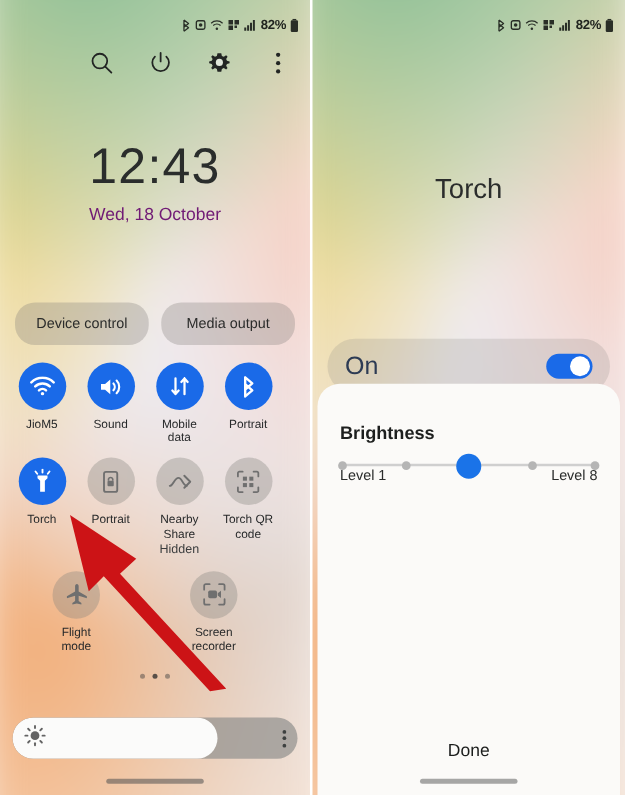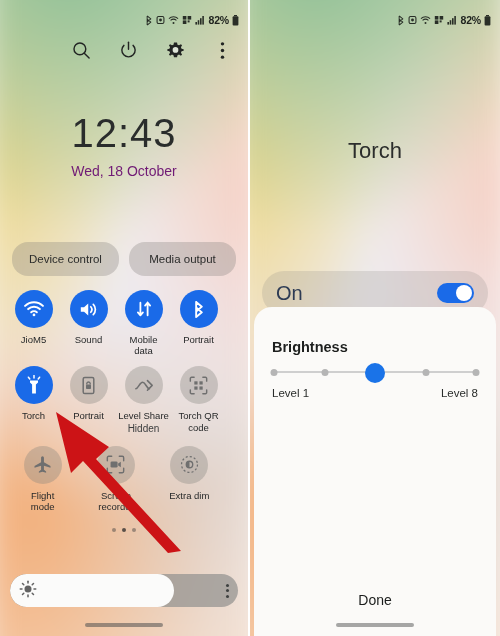--- a/index.html
+++ b/index.html
@@ -159,21 +159,21 @@
   }
   .slider-stop {
     position: absolute; top: 5.5px; width: 7px; height: 7px;
     border-radius: 50%; background: #b5b5b5; transform: translateX(-50%);
   }
   .slider-thumb {
     position: absolute; top: -0.5px; width: 20px; height: 20px; border-radius: 50%;
     background: #1a73e8; transform: translateX(-50%);
   }
   .slider-labels {
-    position: absolute; left: 18px; right: 18px; top: 80px;
+    position: absolute; left: 18px; right: 18px; top: 68px;
     display: flex; justify-content: space-between;
     font-size: 11.5px; color: #2a2c2b;
   }
   .done-btn {
     position: absolute; left: 0; right: 0; bottom: 28px;
     text-align: center; font-size: 14px; color: #1b1d1c; font-weight: 400;
     cursor: pointer;
   }
 
   
@@ -323,21 +323,21 @@
           </div>
           <div class="tile-label">Portrait</div>
         </div>
         <div class="tile">
           <div class="tile-circle">
             <svg width="20" height="15" viewBox="0 0 22 16">
               <path d="M2 11.5 C5 11.5 6 4.5 9.6 4.5 C13 4.5 13.6 11.5 17 11.5" fill="none" stroke="#6f6f6f" stroke-width="1.7" stroke-linecap="round"></path>
               <path d="M14.8 2.6 L20 7.9 L14.8 13.2" fill="none" stroke="#6f6f6f" stroke-width="1.7" stroke-linecap="round" stroke-linejoin="round"></path>
             </svg>
           </div>
-          <div class="tile-label">Level Share</div>
+          <div class="tile-label">Nearby Share</div>
           <div class="tile-sublabel">Hidden</div>
         </div>
         <div class="tile">
           <div class="tile-circle">
             <svg width="19" height="19" viewBox="0 0 20 20">
               <path d="M1.4 5.4 L1.4 2.6 A1.2 1.2 0 0 1 2.6 1.4 L5.4 1.4" fill="none" stroke="#6f6f6f" stroke-width="1.5" stroke-linecap="round"></path>
               <path d="M14.6 1.4 L17.4 1.4 A1.2 1.2 0 0 1 18.6 2.6 L18.6 5.4" fill="none" stroke="#6f6f6f" stroke-width="1.5" stroke-linecap="round"></path>
               <path d="M18.6 14.6 L18.6 17.4 A1.2 1.2 0 0 1 17.4 18.6 L14.6 18.6" fill="none" stroke="#6f6f6f" stroke-width="1.5" stroke-linecap="round"></path>
               <path d="M5.4 18.6 L2.6 18.6 A1.2 1.2 0 0 1 1.4 17.4 L1.4 14.6" fill="none" stroke="#6f6f6f" stroke-width="1.5" stroke-linecap="round"></path>
               <rect x="5.6" y="5.6" width="3.4" height="3.4" fill="#6f6f6f"></rect>
@@ -366,30 +366,20 @@
               <path d="M1.4 6 L1.4 2.8 A1.4 1.4 0 0 1 2.8 1.4 L6 1.4" fill="none" stroke="#6f6f6f" stroke-width="1.5" stroke-linecap="round"></path>
               <path d="M14 1.4 L17.2 1.4 A1.4 1.4 0 0 1 18.6 2.8 L18.6 6" fill="none" stroke="#6f6f6f" stroke-width="1.5" stroke-linecap="round"></path>
               <path d="M18.6 14 L18.6 17.2 A1.4 1.4 0 0 1 17.2 18.6 L14 18.6" fill="none" stroke="#6f6f6f" stroke-width="1.5" stroke-linecap="round"></path>
               <path d="M6 18.6 L2.8 18.6 A1.4 1.4 0 0 1 1.4 17.2 L1.4 14" fill="none" stroke="#6f6f6f" stroke-width="1.5" stroke-linecap="round"></path>
               <rect x="4.8" y="6.8" width="7.4" height="6.4" rx="1.4" fill="#6f6f6f"></rect>
               <path d="M12.8 9 L15.6 7 L15.6 13 L12.8 11 Z" fill="#6f6f6f"></path>
             </svg>
           </div>
           <div class="tile-label" style="white-space:pre-line">Screen
 recorder</div>
-        </div>
-        <div class="tile">
-          <div class="tile-circle">
-            <svg width="19" height="19" viewBox="0 0 20 20">
-              <circle cx="10" cy="10" r="8.4" fill="none" stroke="#6f6f6f" stroke-width="1.3" stroke-dasharray="2.2 2.2"></circle>
-              <circle cx="10" cy="10" r="3.4" fill="none" stroke="#6f6f6f" stroke-width="1.4"></circle>
-              <path d="M10 6.6 A3.4 3.4 0 0 0 10 13.4 Z" fill="#6f6f6f"></path>
-            </svg>
-          </div>
-          <div class="tile-label">Extra dim</div>
         </div>
       </div>
     </div>
 
     <div class="dots">
       <div class="dot"></div>
       <div class="dot active"></div>
       <div class="dot"></div>
     </div>
 

